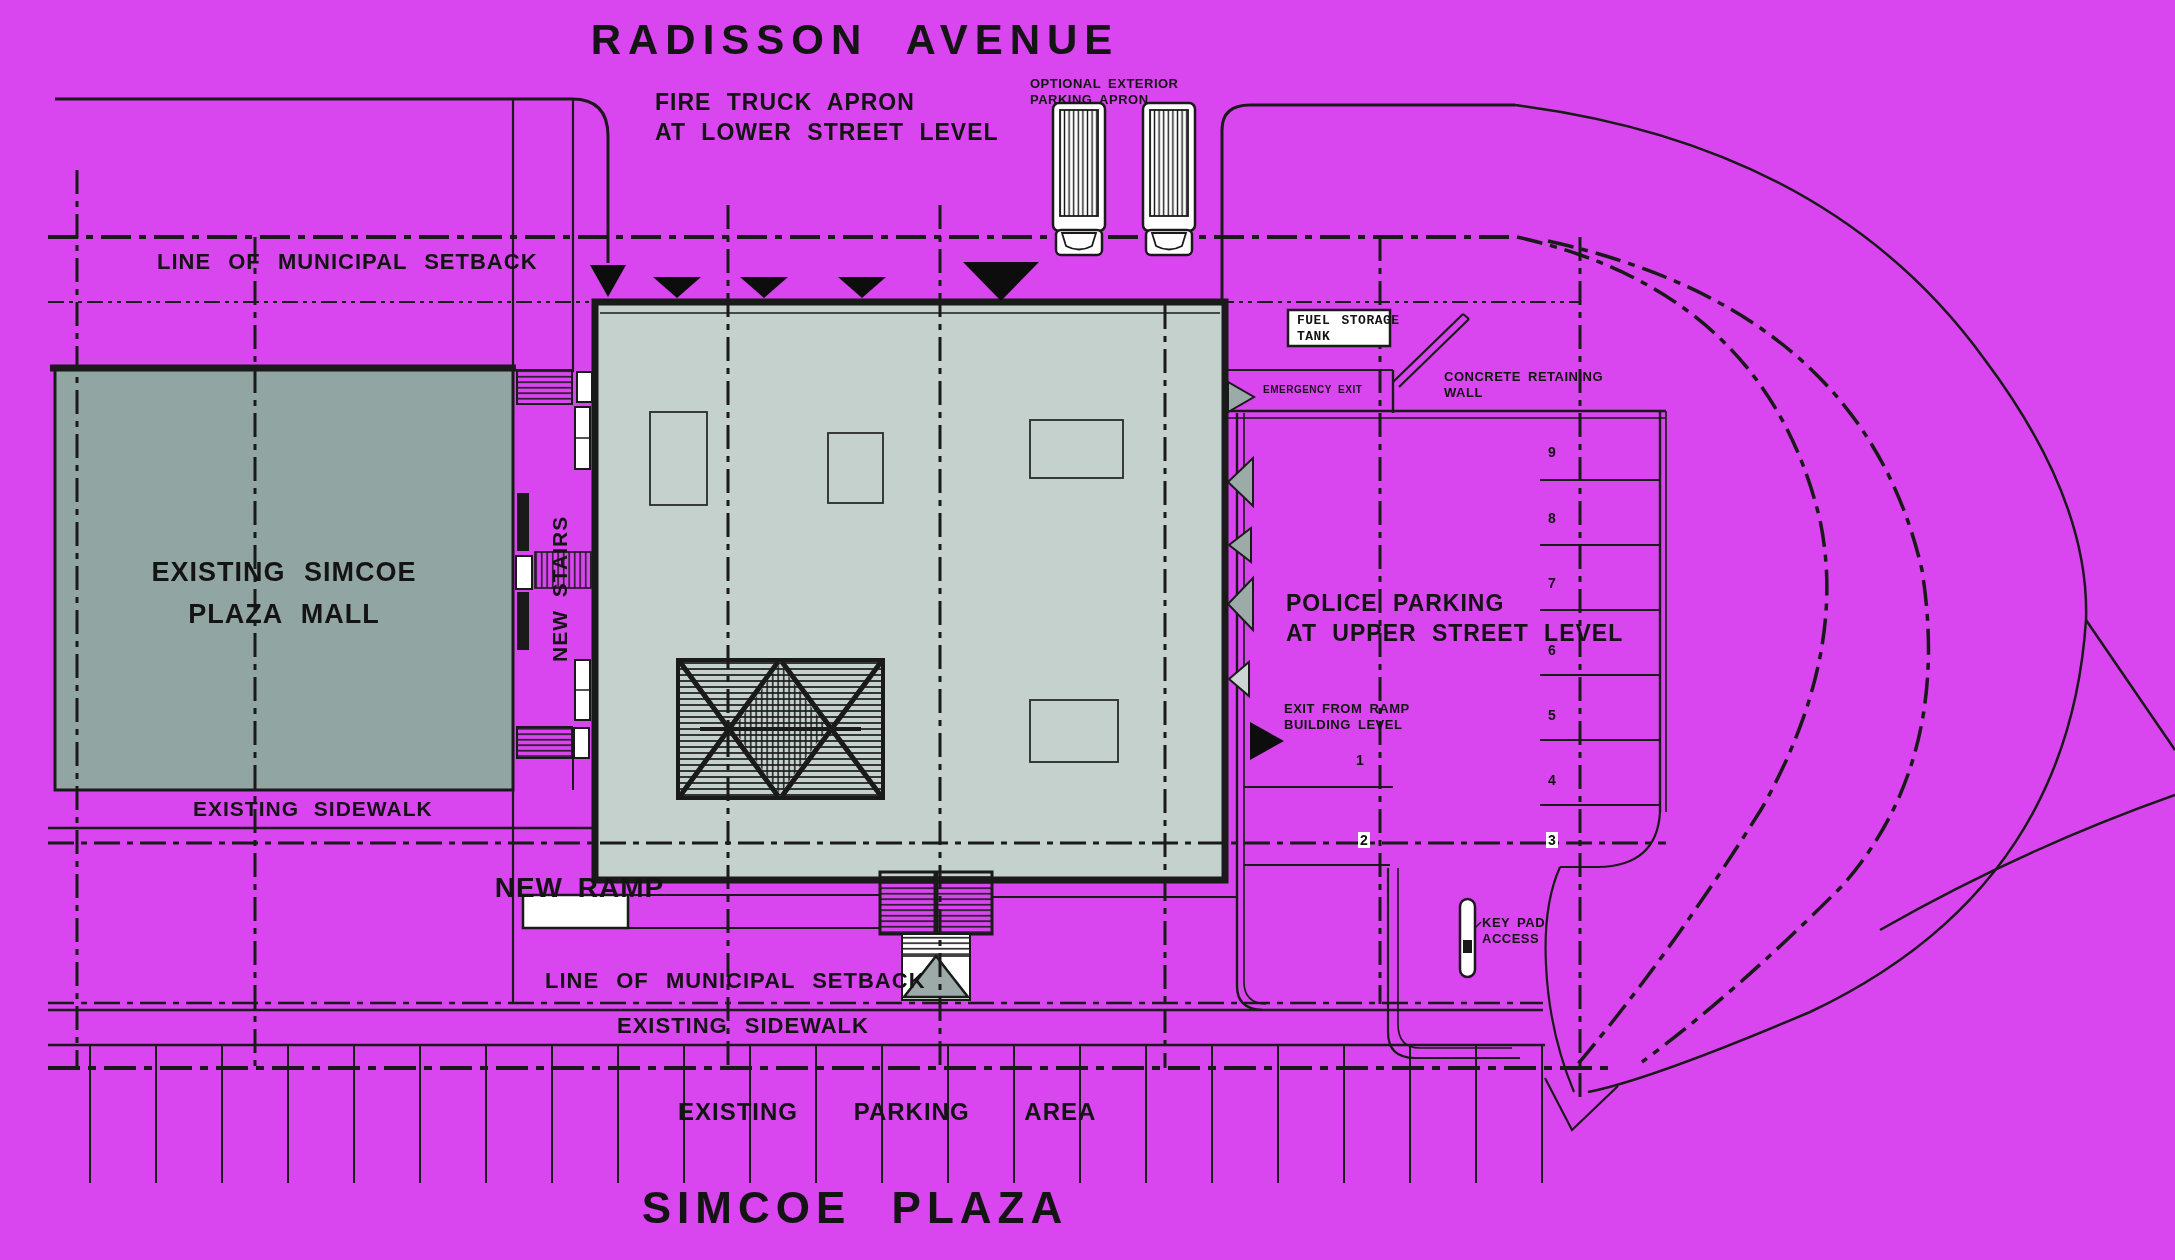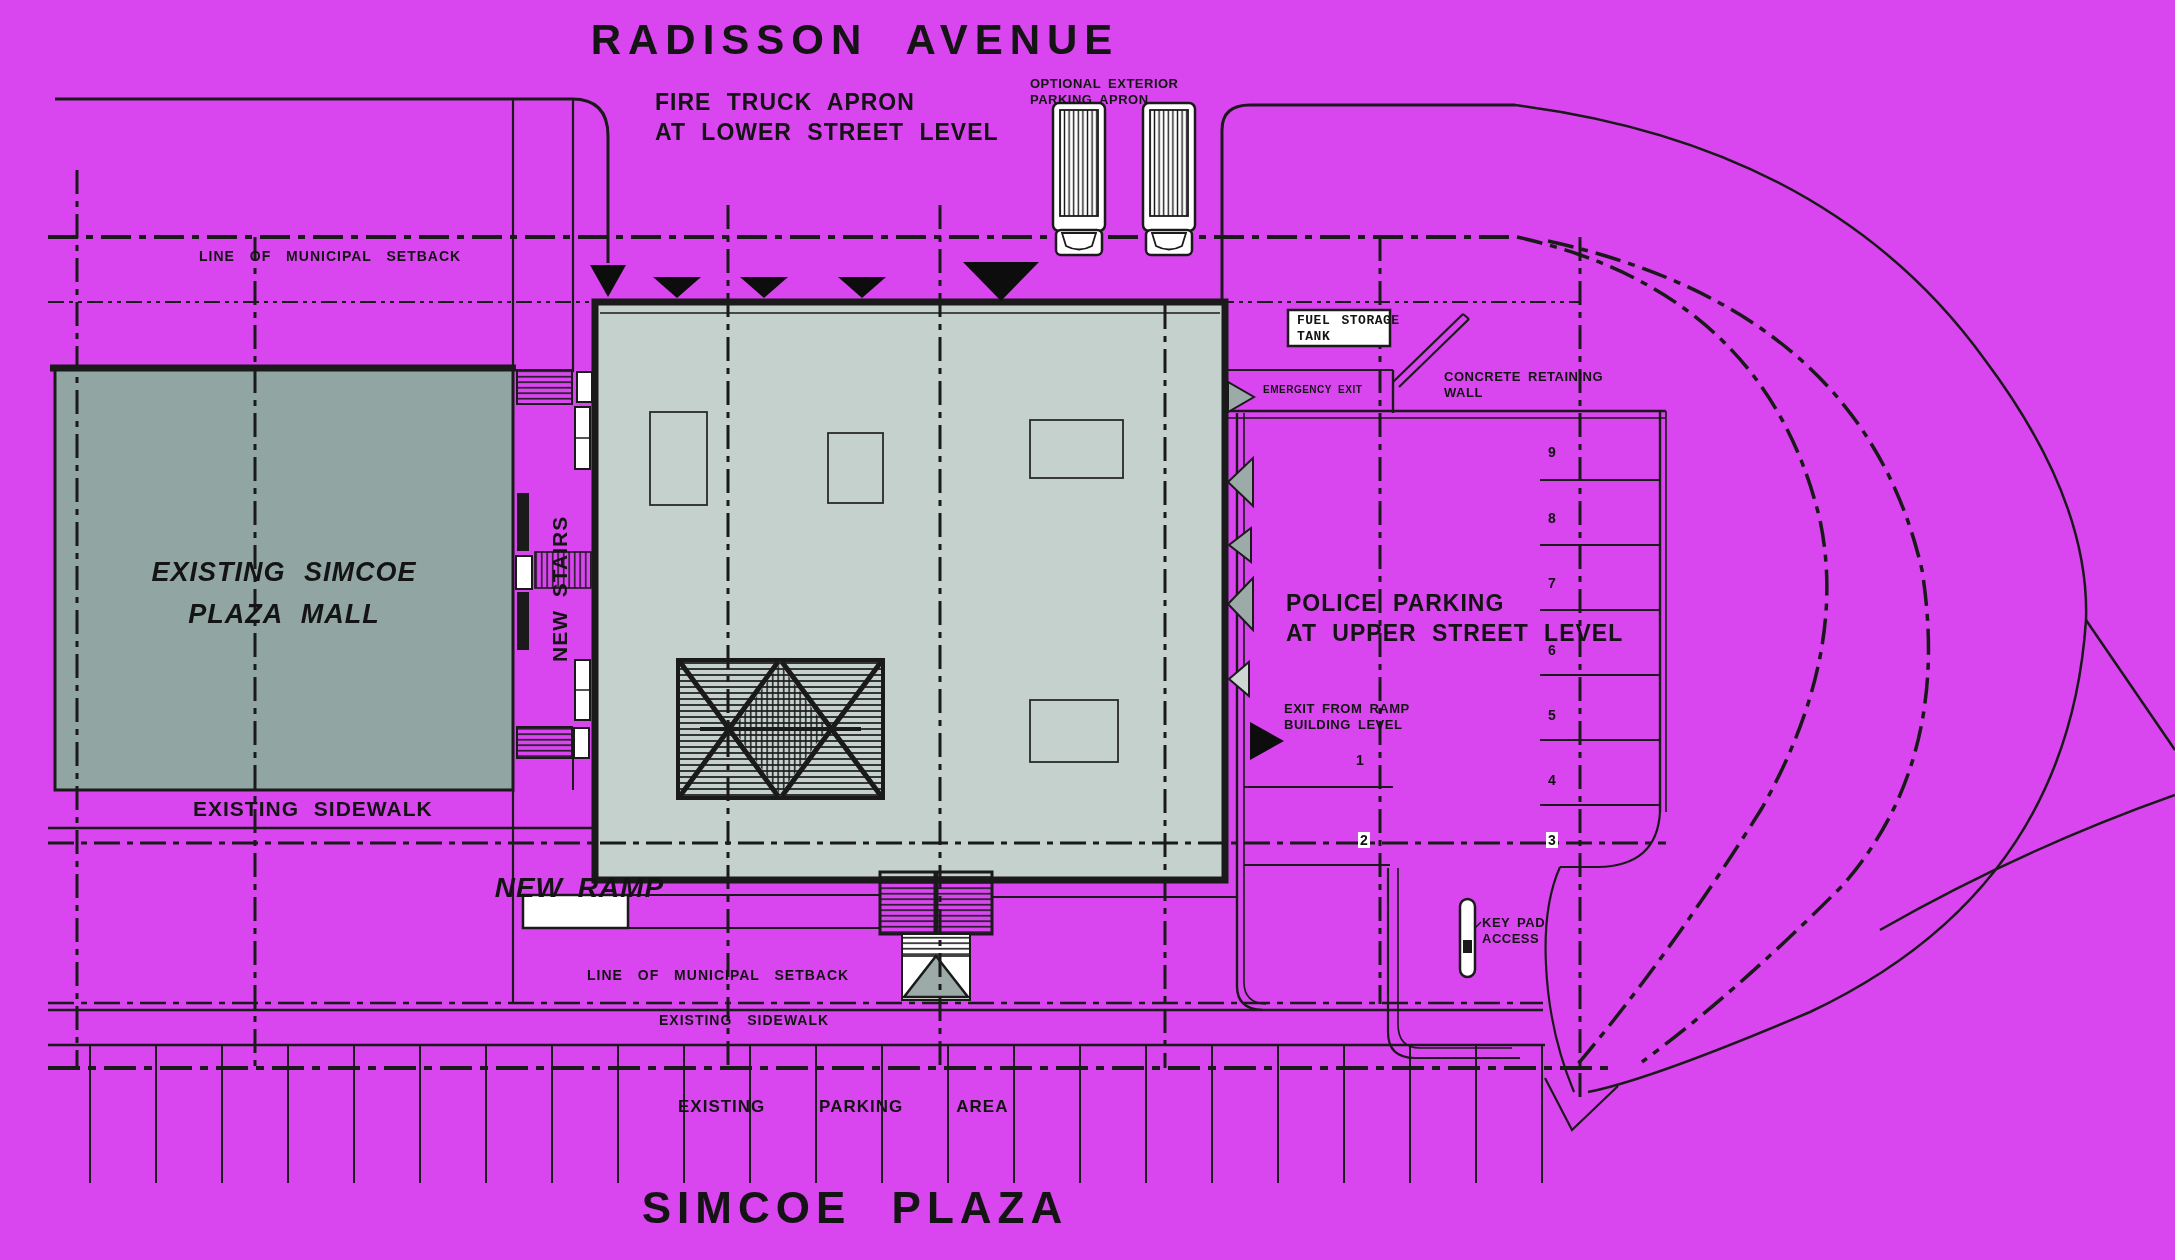--- a/index.html
+++ b/index.html
@@ -17,28 +17,28 @@
     font-weight:bold;
     white-space:pre-line;
     letter-spacing:1px;
     word-spacing:8px;
     line-height:1.35;
     color:#141414;
   }
   .title{font-size:42px;letter-spacing:7px;word-spacing:20px;transform:translateX(-50%);white-space:nowrap;}
   .title2{font-size:44px;letter-spacing:6px;word-spacing:22px;transform:translateX(-50%);white-space:nowrap;}
   .big{font-size:27px;word-spacing:10px;line-height:1.55;}
-  .med{font-size:14px;word-spacing:10px;margin-left:42px;}
+  .med{font-size:22px;word-spacing:10px;}
   .med2{font-size:23px;word-spacing:8px;line-height:1.3;}
   .small{font-size:13px;word-spacing:3px;line-height:1.25;letter-spacing:0.5px;}
   .num{font-size:14px;font-weight:bold;position:absolute;}
   .numbg{background:#fff;padding:0 2px;}
-  .center{text-align:center;transform:translateX(-50%);font-style:italic;}
+  .center{text-align:center;transform:translateX(-50%);}
   .rot{transform:rotate(-90deg);transform-origin:left top;white-space:nowrap;font-size:21px;word-spacing:6px;}
-  .wide{word-spacing:48px;font-size:17px;}
+  .wide{word-spacing:48px;font-size:24px;}
   .mall-fill{fill:var(--c-mall,#91A6A2);}
   .bldg-fill{fill:var(--c-building,#C4D1CD);}
   .gray-arrow{fill:var(--c-arrow,#9CABA7);}
 </style>
 </head>
 <body>
 
 <div class="canvas">
 
 <svg width="2175" height="1260" viewBox="0 0 2175 1260">

